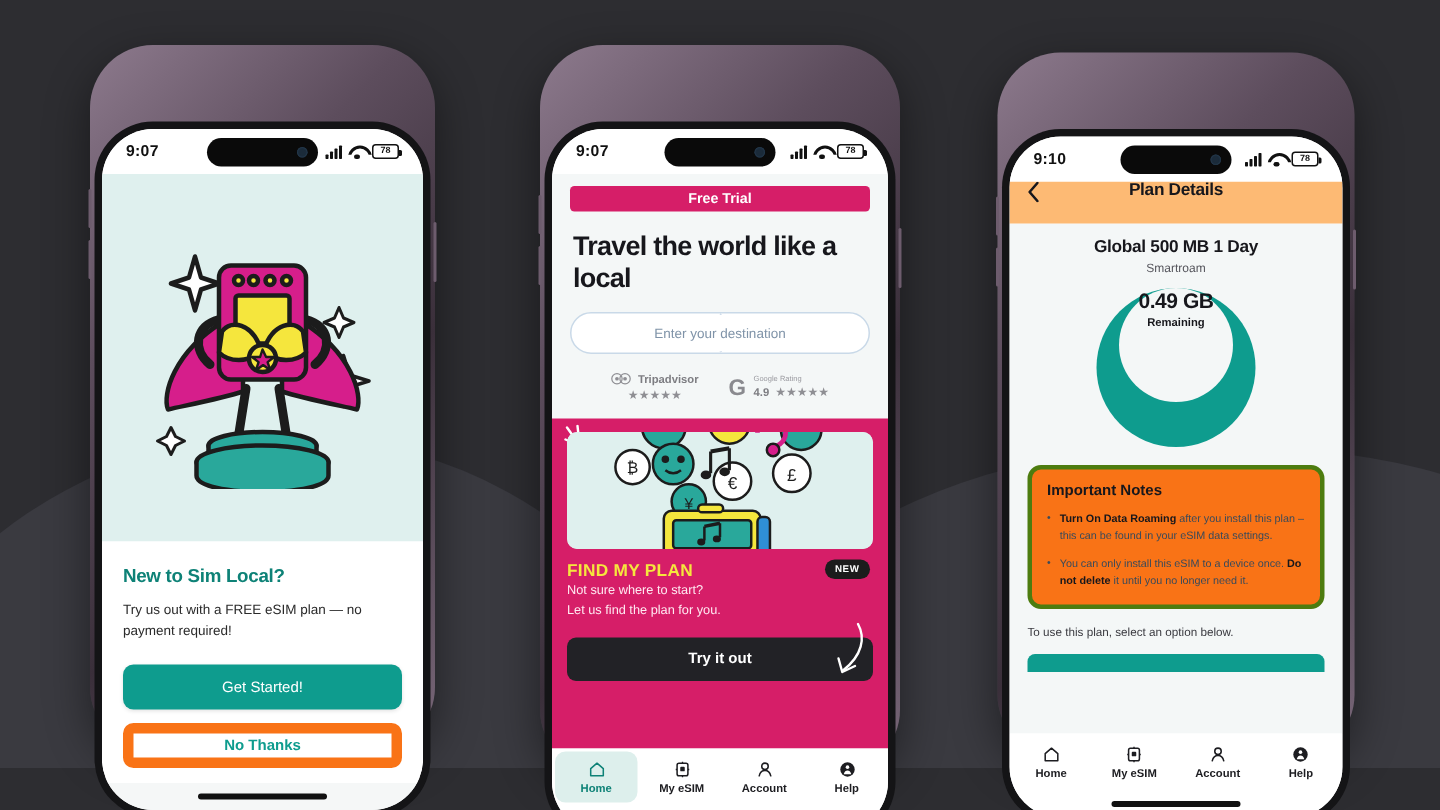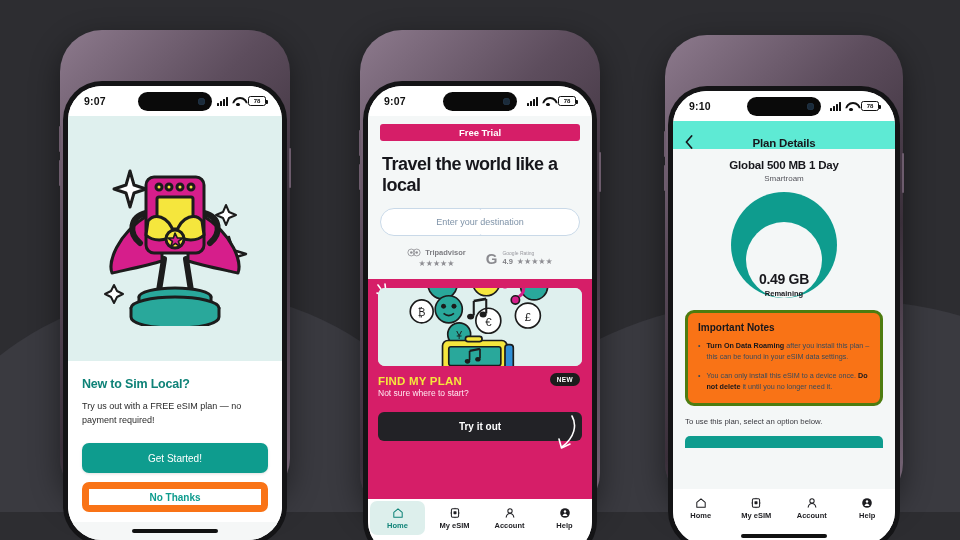--- a/index.html
+++ b/index.html
@@ -254,37 +254,37 @@
     flex: 1; display:flex; flex-direction:column;
     align-items:center; justify-content:center; gap: 2px;
     font-size: 7.5px; font-weight: bold; color: #1d1d21;
   }
   .nav-item.active { background: #ddefec; color: #0e8277; border-radius: 7px; margin: 2px; }
   .nav-item svg { display:block; }
 
   
   #phone3 { left: 665px; top: 35px; width: 238px; height: 470px; }
   .p3-topbar {
-    height: 28px; flex: 0 0 28px; background: #5eead4;
-    display:flex; align-items:flex-end; padding: 0 12px;
+    height: 28px; flex: 0 0 28px; background: #fdba74;
+    display:flex; align-items:flex-start; padding: 0 12px;
     position: relative;
   }
   .p3-title {
     position:absolute; left:0; right:0; text-align:center;
     font-size: 11.5px; font-weight: bold; color: #17171c;
     letter-spacing: -.2px; pointer-events:none;
   }
   .p3-body { flex: 1 1 auto; background: #f4f7f7; padding: 10px 12px 0 12px; min-height:0; overflow:hidden; }
   .plan-name { text-align:center; font-size: 11.5px; font-weight:bold; color:#17171c; letter-spacing:-.2px; }
   .plan-brand { text-align:center; font-size: 8px; color: #55555c; margin-top: 3px; }
   .donut-wrap { display:flex; justify-content:center; margin: 9px 0 12px 0; }
   .donut {
     width: 106px; height: 106px; border-radius: 50%;
     background: conic-gradient(#0e9c8e 0 100%);
-    display:flex; align-items:flex-end; justify-content:center;
+    display:flex; align-items:flex-start; justify-content:center;
     position: relative;
   }
   .donut:after {
     content:""; position:absolute; width: 76px; height: 76px;
     background: #f4f7f7; border-radius: 50%;
   }
   .donut-inner { position: relative; z-index:2; text-align:center; }
   .donut-val { font-size: 14px; font-weight: bold; color: #17171c; letter-spacing:-.3px; }
   .donut-lbl { font-size: 7.5px; font-weight: bold; color: #17171c; margin-top: 2px; }
 
@@ -510,20 +510,21 @@
                   <rect x="68" y="79" width="50" height="9" rx="2" fill="#1c1c1c" stroke="none"></rect>
                   <circle cx="93" cy="83.5" r="4" fill="#d61e8b" stroke="none"></circle>
                   <path d="M73 83 h6 M105 83 h8" stroke="#fff" stroke-width="1.6"></path>
                 </g>
               </svg>
             </div>
 
             <div class="promo-title">FIND MY PLAN</div>
             <div class="new-badge">NEW</div>
             <div class="promo-line">Not sure where to start?</div>
+            <div class="promo-line">Let us find the plan for you.</div>
 
             <svg class="squiggle" width="22" height="36" viewBox="0 0 22 36">
               <path d="M16 1 C21 10 19 22 6 32" fill="none" stroke="#fff" stroke-width="1.6" stroke-linecap="round"></path>
               <path d="M3 24 L5.5 33 L14 29" fill="none" stroke="#fff" stroke-width="1.6" stroke-linecap="round" stroke-linejoin="round"></path>
             </svg>
 
             <div class="btn-dark">Try it out</div>
           </div>
         </div>
 

